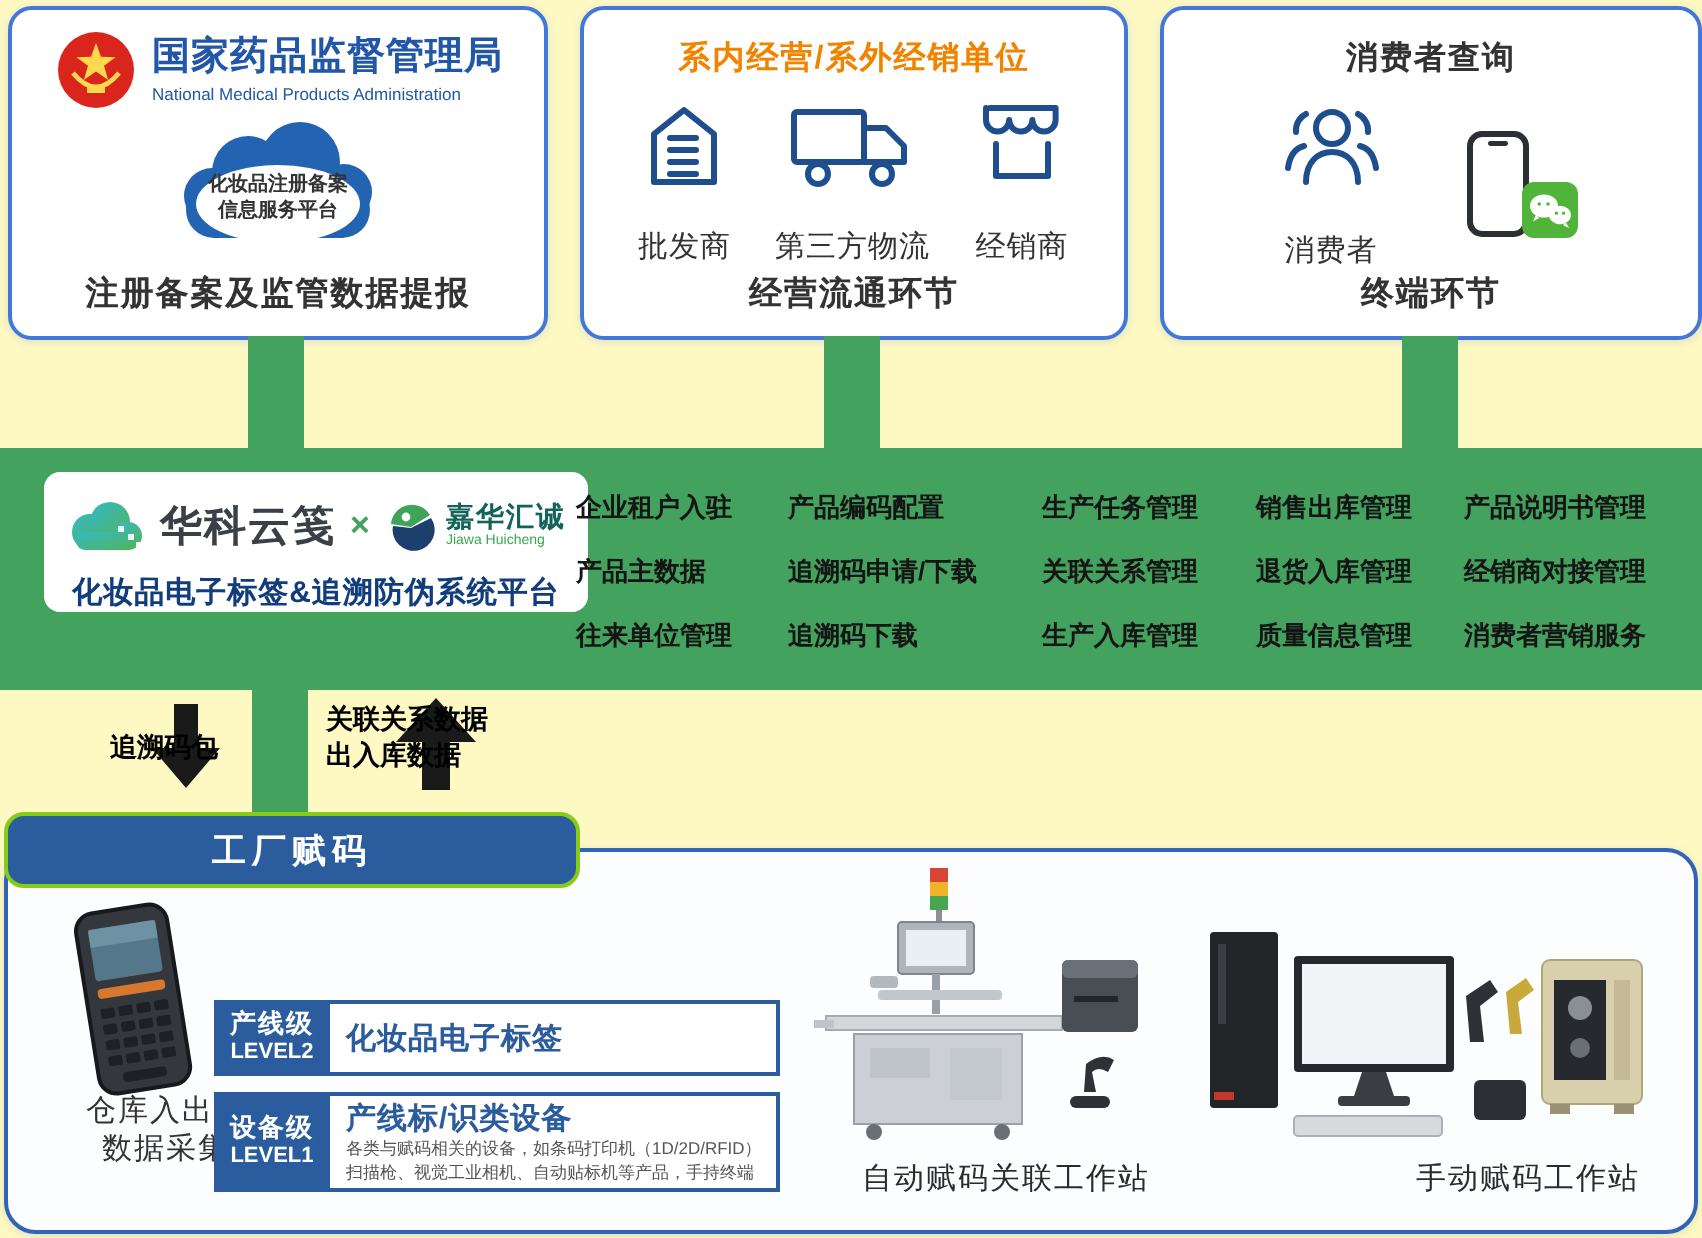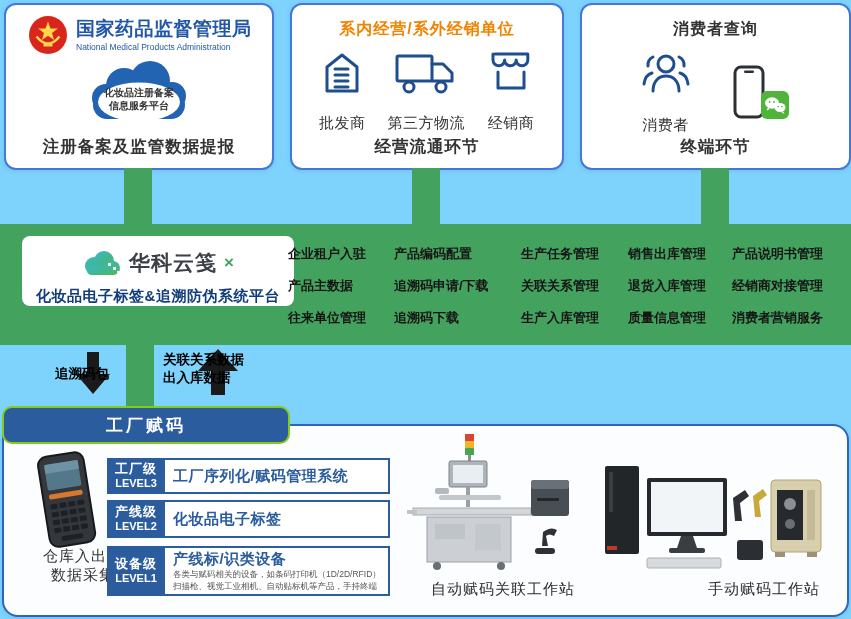--- a/index.html
+++ b/index.html
@@ -1,16 +1,16 @@
 <!DOCTYPE html>
 <html><head>
 <meta charset="utf-8">
 <style>
   html,body{margin:0;padding:0;background:#fff;}
-  .stage{position:relative;width:851px;height:619px;background:#7dd3fc;
+  .stage{position:relative;width:851px;height:619px;background:#fef9c3;
          font-family:"Liberation Sans",sans-serif;overflow:hidden;}
   .abs{position:absolute;}
 
   
   .tbox{position:absolute;background:#fff;border:2px solid #4377d8;border-radius:12px;
         box-shadow:0 1px 4px rgba(70,110,200,.18);}
   .tbox-caption{position:absolute;bottom:10px;left:0;right:0;text-align:center;
         font-size:16.5px;font-weight:bold;color:#333;letter-spacing:1px;}
   .nmpa-head{position:absolute;left:22px;top:10px;display:flex;align-items:center;gap:8px;}
   .nmpa-title{font-size:19px;font-weight:bold;color:#2257a8;letter-spacing:.5px;line-height:1.2;}
@@ -195,20 +195,32 @@
             <rect x="5" y="16" width="30" height="9" rx="4.5"></rect>
         </g>
         <g fill="#fff" opacity=".9">
           <rect x="26" y="13" width="3" height="3"></rect>
             <rect x="31" y="17" width="3" height="3"></rect>
           <rect x="35" y="21" width="2.5" height="2.5"></rect>
         </g>
       </svg>
       <span class="brand-left">华科云笺</span>
       <span class="brand-x">×</span>
+      <div class="jh-wrap">
+        <svg width="27" height="27" viewBox="0 0 27 27">
+          <circle cx="13.5" cy="13.5" r="13" fill="#fff"></circle>
+          <path d="M3.5 12 A10.5 10.5 0 0 1 23 7.5 L13.5 13.5 Z" fill="#3fa457"></path>
+          <path d="M23.5 9 A10.5 10.5 0 1 1 4.5 13 L13.5 14 Z" fill="#1c3f6e"></path>
+          <circle cx="11" cy="8.5" r="2.2" fill="#fff"></circle>
+        </svg>
+        <div>
+          <div class="jh-cn">嘉华汇诚</div>
+          <div class="jh-en">Jiawa Huicheng</div>
+        </div>
+      </div>
     </div>
     <div class="platform-name">化妆品电子标签&amp;追溯防伪系统平台</div>
   </div>
 
   <div class="features">
     <span>企业租户入驻</span>
     <span>产品编码配置</span>
     <span>生产任务管理</span>
     <span>销售出库管理</span>
     <span>产品说明书管理</span>
@@ -265,29 +277,20 @@
           <rect x="49" y="74" width="7" height="5" rx="1"></rect>
         <rect x="28" y="83" width="22" height="5" rx="2"></rect>
       </g>
     </svg>
   </div>
   <div class="pda-cap">
     <span>仓库入出库</span><br>
     <span>数据采集</span>
   </div>
 
-  <div class="level" style="top:458px;height:36px">
-    <div class="tag">
-      <div class="tier">工厂级</div>
-      <div class="lv">LEVEL3</div>
-    </div>
-    <div class="content">
-      <div class="ltitle">工厂序列化/赋码管理系统</div>
-    </div>
-  </div>
   <div class="level" style="top:500px;height:38px">
     <div class="tag">
       <div class="tier">产线级</div>
       <div class="lv">LEVEL2</div>
     </div>
     <div class="content">
       <div class="ltitle">化妆品电子标签</div>
     </div>
   </div>
   <div class="level" style="top:546px;height:50px">

